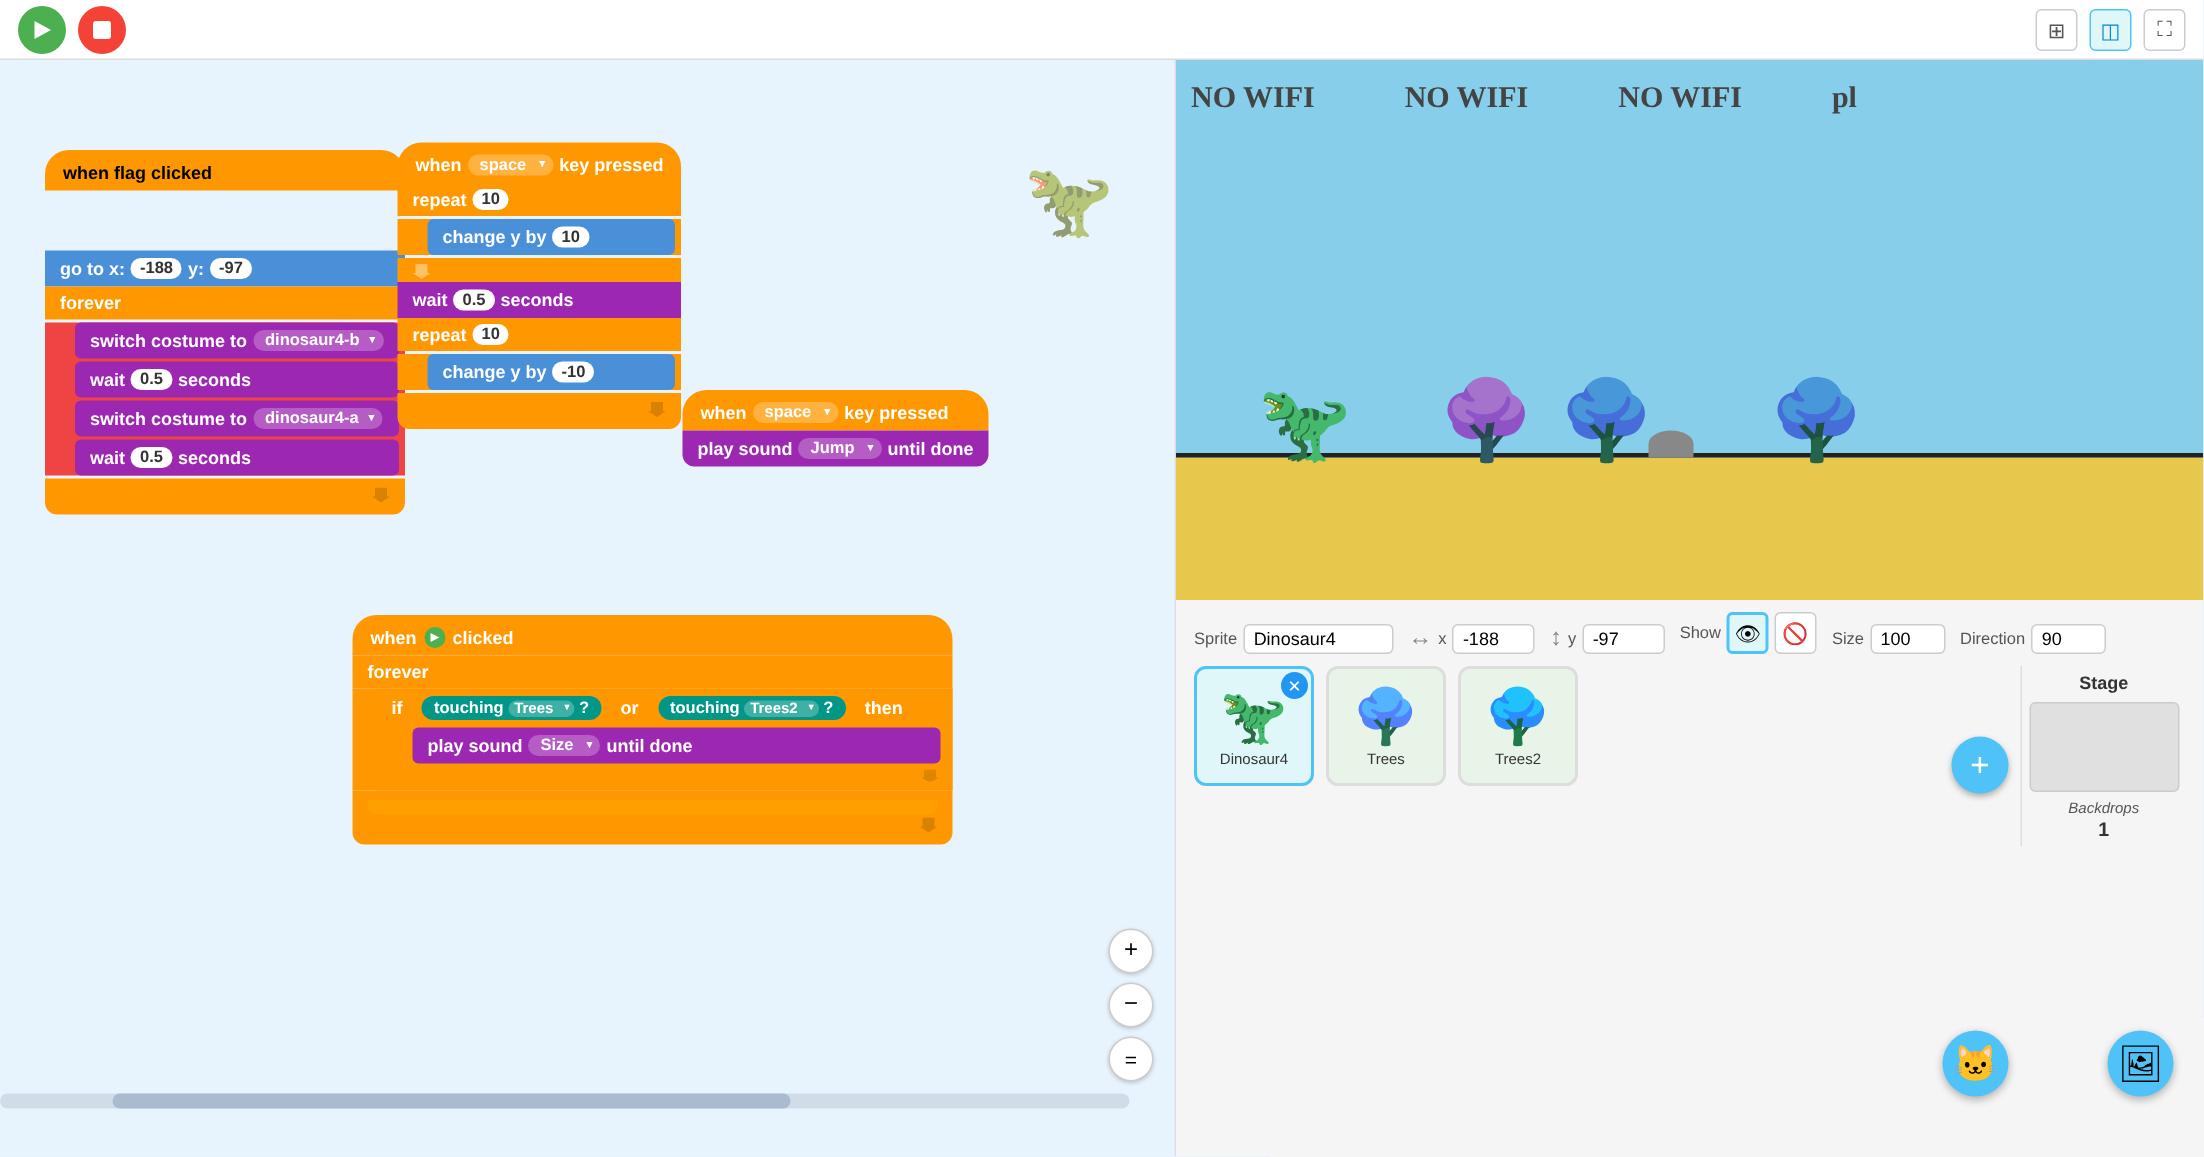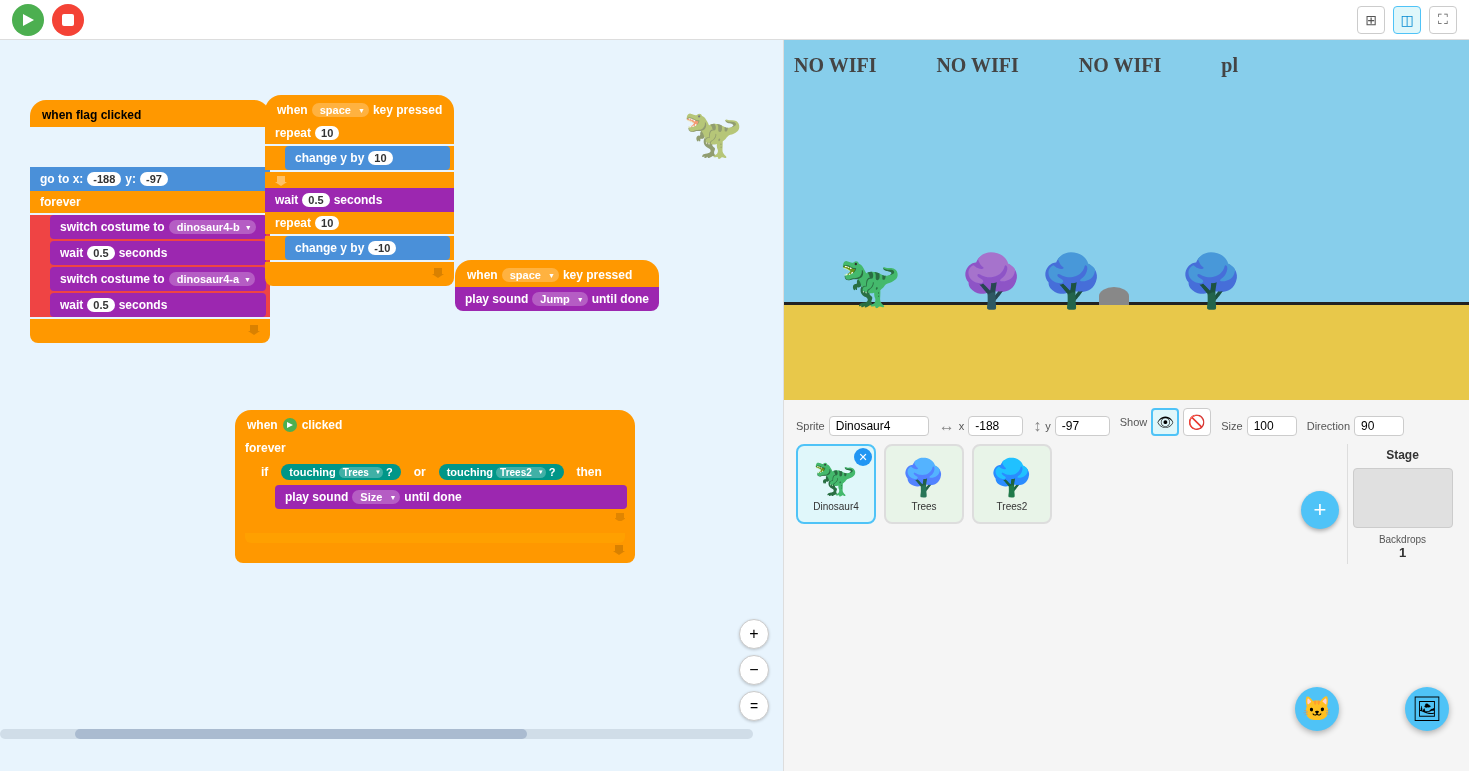--- a/index.html
+++ b/index.html
@@ -301,21 +301,21 @@
             <div style="font-size:36px;filter:hue-rotate(130deg) saturate(1.8);">🌳</div>
             <span style="font-size:10px;color:#333;margin-top:2px;">Trees2</span>
           </div>
 
           <div style="position:absolute;bottom:-5px;right:0px;width:38px;height:38px;background:#4fc3f7;border-radius:50%;display:flex;align-items:center;justify-content:center;cursor:pointer;color:#fff;font-size:22px;box-shadow:0 2px 4px rgba(0,0,0,0.3);">+</div>
         </div>
 
         <div style="width:110px;display:flex;flex-direction:column;align-items:center;padding:4px;border-left:1px solid #ddd;">
           <span style="font-size:12px;font-weight:bold;color:#333;margin-bottom:6px;">Stage</span>
           <div style="width:100px;height:60px;background:#e0e0e0;border-radius:4px;margin-bottom:6px;cursor:pointer;border:1px solid #ccc;"></div>
-          <span style="font-size:10px;color:#555;">Backdrops</span>
+          <span style="font-size:10px;color:#555;font-style:italic;">Backdrops</span>
           <span style="font-size:13px;font-weight:bold;color:#333;">1</span>
         </div>
       </div>
     </div>
   </div>
 
 </div>
 
 <div style="position:fixed;bottom:40px;right:130px;width:44px;height:44px;background:#4fc3f7;border-radius:50%;display:flex;align-items:center;justify-content:center;cursor:pointer;font-size:24px;box-shadow:0 2px 6px rgba(0,0,0,0.3);z-index:100;">🐱</div>
 <div style="position:fixed;bottom:40px;right:20px;width:44px;height:44px;background:#4fc3f7;border-radius:50%;display:flex;align-items:center;justify-content:center;cursor:pointer;font-size:24px;box-shadow:0 2px 6px rgba(0,0,0,0.3);z-index:100;">🖼</div>

